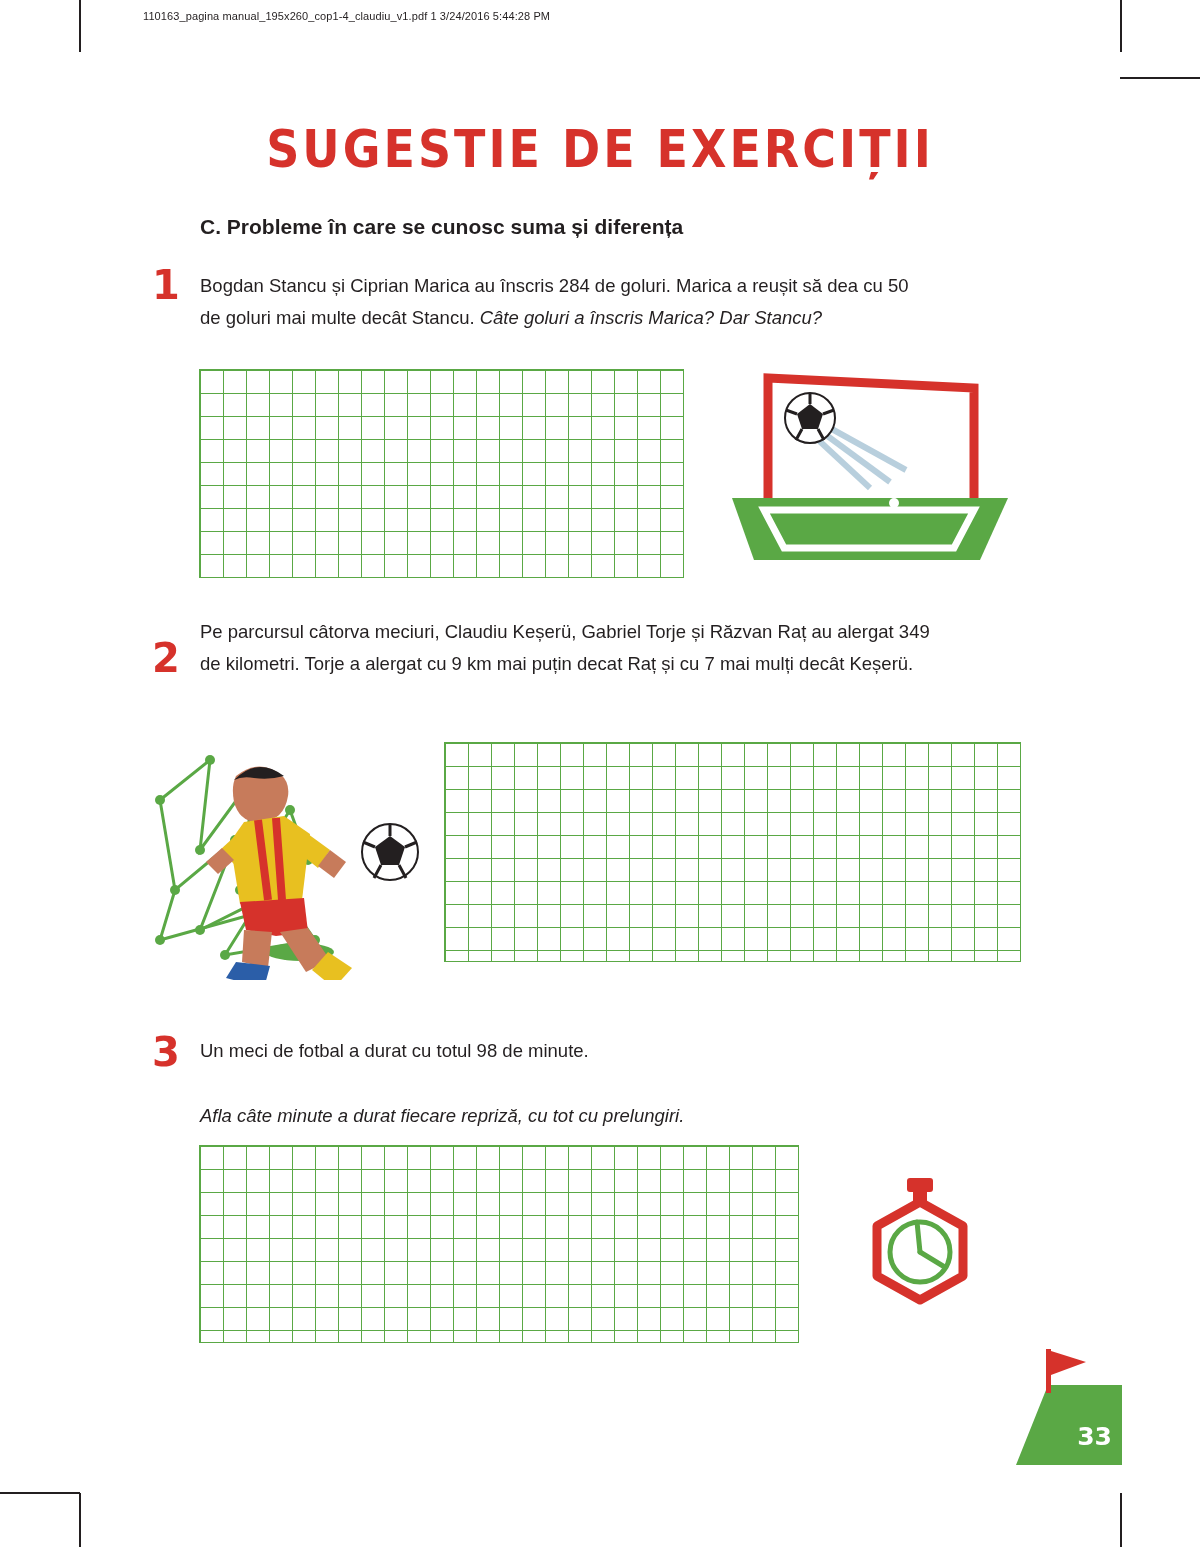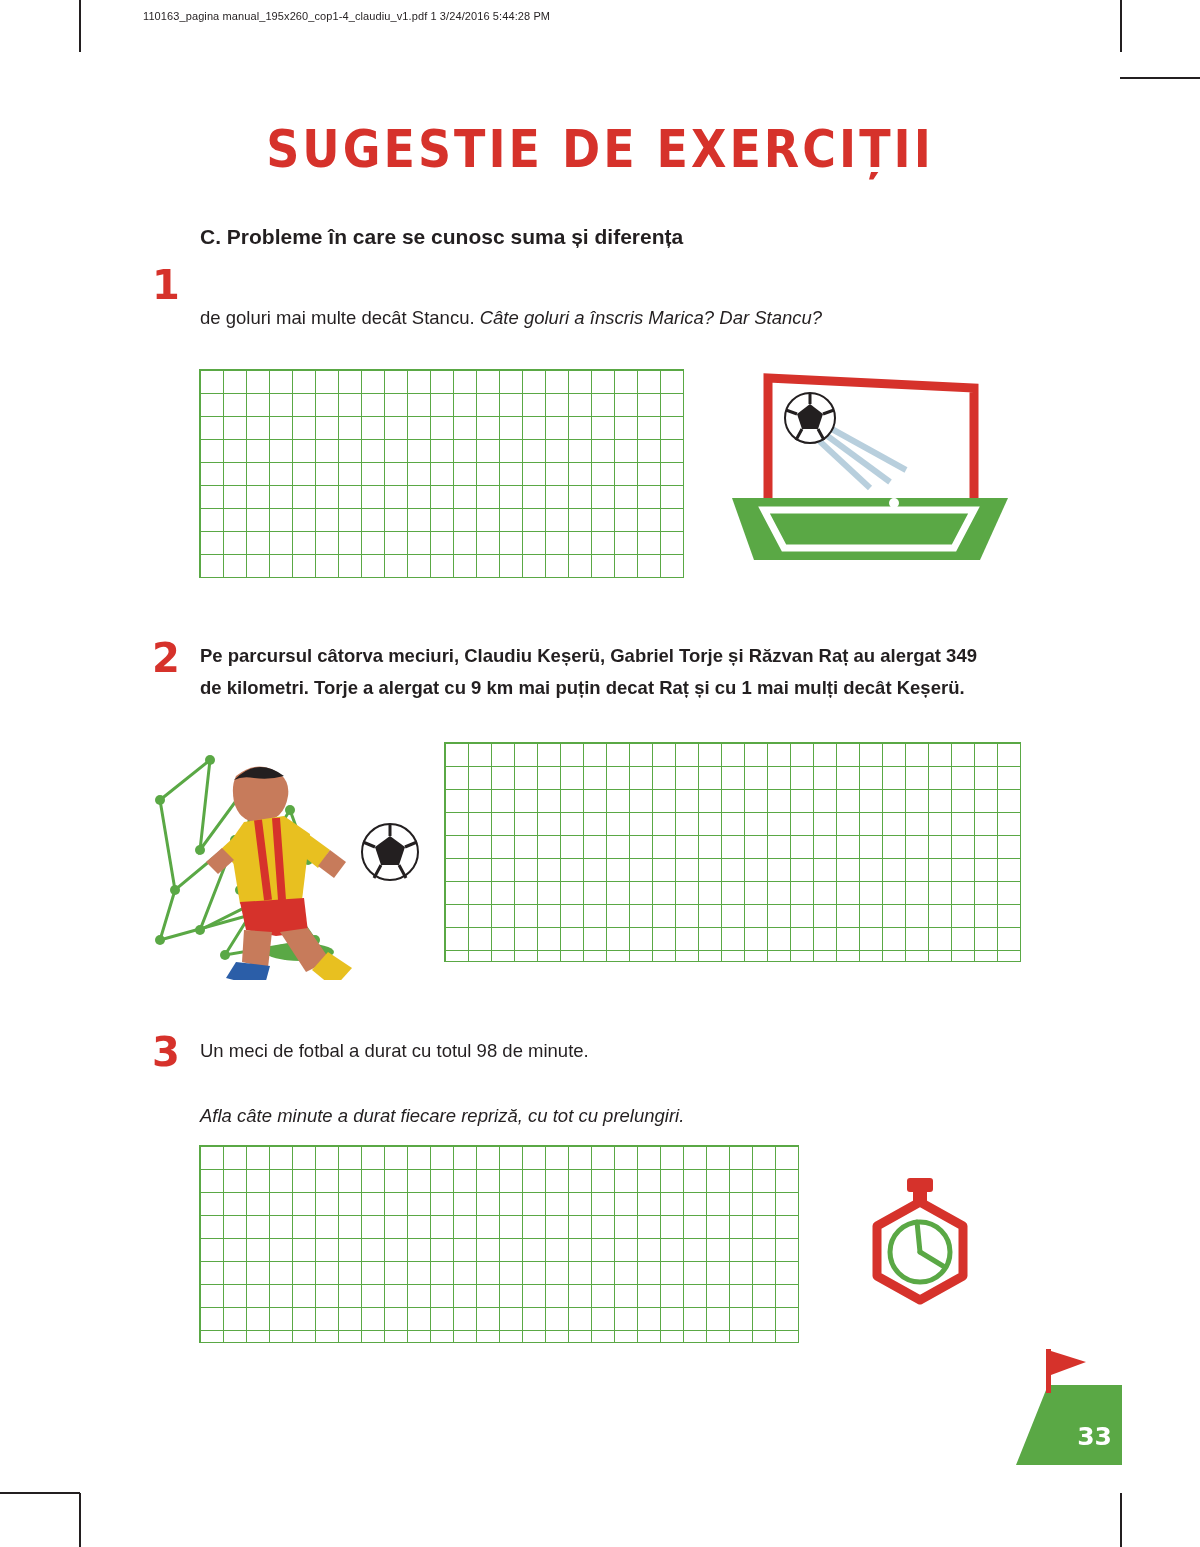--- a/index.html
+++ b/index.html
@@ -49,21 +49,21 @@
     font-size: 46px;
     font-weight: bold;
     letter-spacing: 3px;
     color: #d6322b;
     font-family: "DejaVu Sans", sans-serif;
     transform: scaleY(1.12);
   }
 
   .section-head {
     position: absolute;
-    top: 225px;
+    top: 215px;
     left: 200px;
     font-size: 21px;
     font-weight: bold;
     color: #231f20;
   }
 
   .q-num {
     position: absolute;
     font-size: 40px;
     font-weight: bold;
@@ -116,21 +116,21 @@
 <div class="print-header">110163_pagina manual_195x260_cop1-4_claudiu_v1.pdf   1   3/24/2016   5:44:28 PM</div>
 
 <div class="page">
 
   <div class="main-title">SUGESTIE DE EXERCIȚII</div>
 
   <div class="section-head">C. Probleme în care se cunosc suma și diferența</div>
 
   <div class="q-num" style="top:265px; left:152px;">1</div>
   <div class="q-text" style="top:270px; left:200px; width:820px;">
-    <br>
+    <span>Bogdan Stancu și Ciprian Marica au înscris 284 de goluri. Marica a reușit să dea cu 50</span><br>
     <span>de goluri mai multe decât Stancu. </span><span class="it">Câte goluri a înscris Marica? Dar Stancu?</span>
   </div>
 
   <div class="grid" style="left:199px; top:369px; width:483px; height:207px; background-size:23px 23px;"></div>
 
   <svg style="position:absolute; left:718px; top:370px;" width="300" height="220" viewBox="0 0 300 220">
 
     <polygon points="36,190 262,190 290,128 14,128" fill="#5aa845"></polygon>
     <polygon points="66,178 236,178 256,140 46,140" fill="none" stroke="#ffffff" stroke-width="7"></polygon>
 
@@ -141,23 +141,23 @@
     <line x1="104" y1="62" x2="172" y2="112" stroke="#b8cfdd" stroke-width="6"></line>
     <line x1="112" y1="58" x2="188" y2="100" stroke="#b8cfdd" stroke-width="6"></line>
     <circle cx="176" cy="133" r="5" fill="#ffffff"></circle>
 
     <circle cx="92" cy="48" r="25" fill="#ffffff" stroke="#231f20" stroke-width="2"></circle>
     <polygon points="92,34 105,44 100,59 84,59 79,44" fill="#231f20"></polygon>
     <path d="M92,23 L92,34 M105,44 L116,40 M100,59 L106,70 M84,59 L78,70 M79,44 L68,40" stroke="#231f20" stroke-width="3" fill="none"></path>
   </svg>
 
   <div class="q-num" style="top:638px; left:152px;">2</div>
-  <div class="q-text" style="top:640px; left:200px; width:830px;font-weight:bold;">
+  <div class="q-text" style="top:616px; left:200px; width:830px;">
     <span>Pe parcursul câtorva meciuri, Claudiu Keșerü, Gabriel Torje și Răzvan Raț au alergat 349</span><br>
-    <span>de kilometri. Torje a alergat cu 9 km mai puțin decat Raț și cu 1 mai mulți decât Keșerü.</span><br>
+    <span>de kilometri. Torje a alergat cu 9 km mai puțin decat Raț și cu 7 mai mulți decât Keșerü.</span><br>
   </div>
 
   <div class="grid" style="left:444px; top:742px; width:575px; height:218px; background-size:23px 23px;"></div>
 
   <svg style="position:absolute; left:140px; top:740px;" width="300" height="240" viewBox="0 0 300 240">
 
     <g stroke="#5aa845" stroke-width="3" fill="none">
       <polyline points="20,60 70,20 60,110 115,35 100,150 150,70"></polyline>
       <polyline points="20,60 35,150 95,100 60,190 140,150"></polyline>
       <polyline points="35,150 20,200 110,175 85,215 175,200"></polyline>

